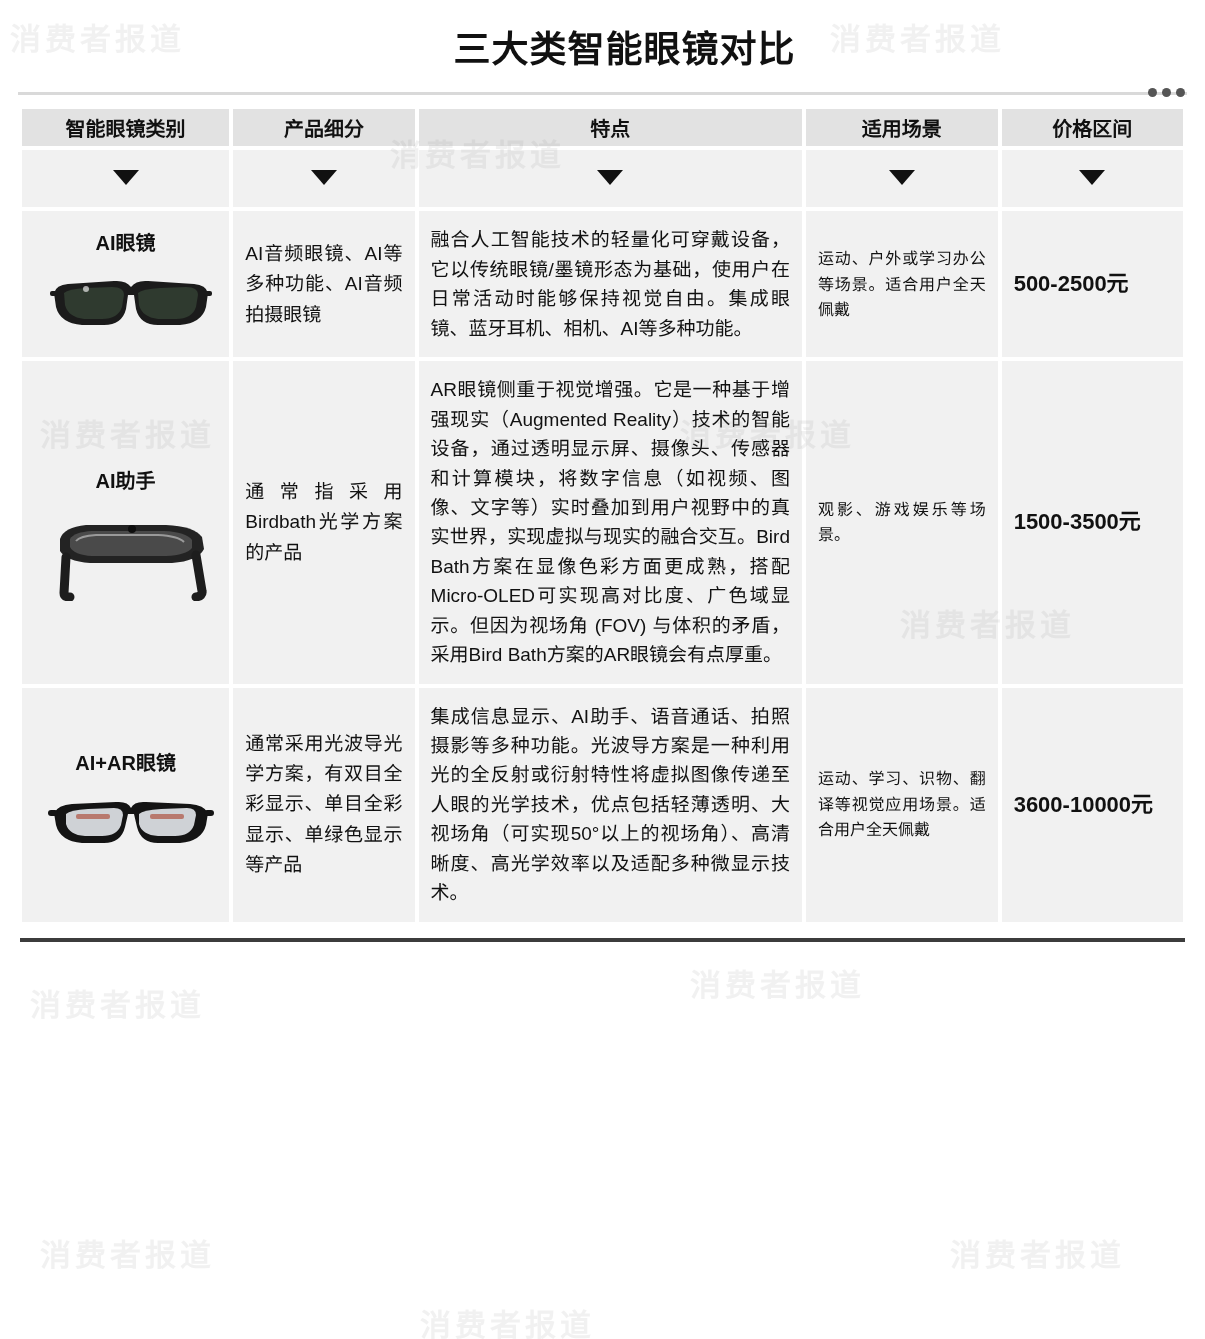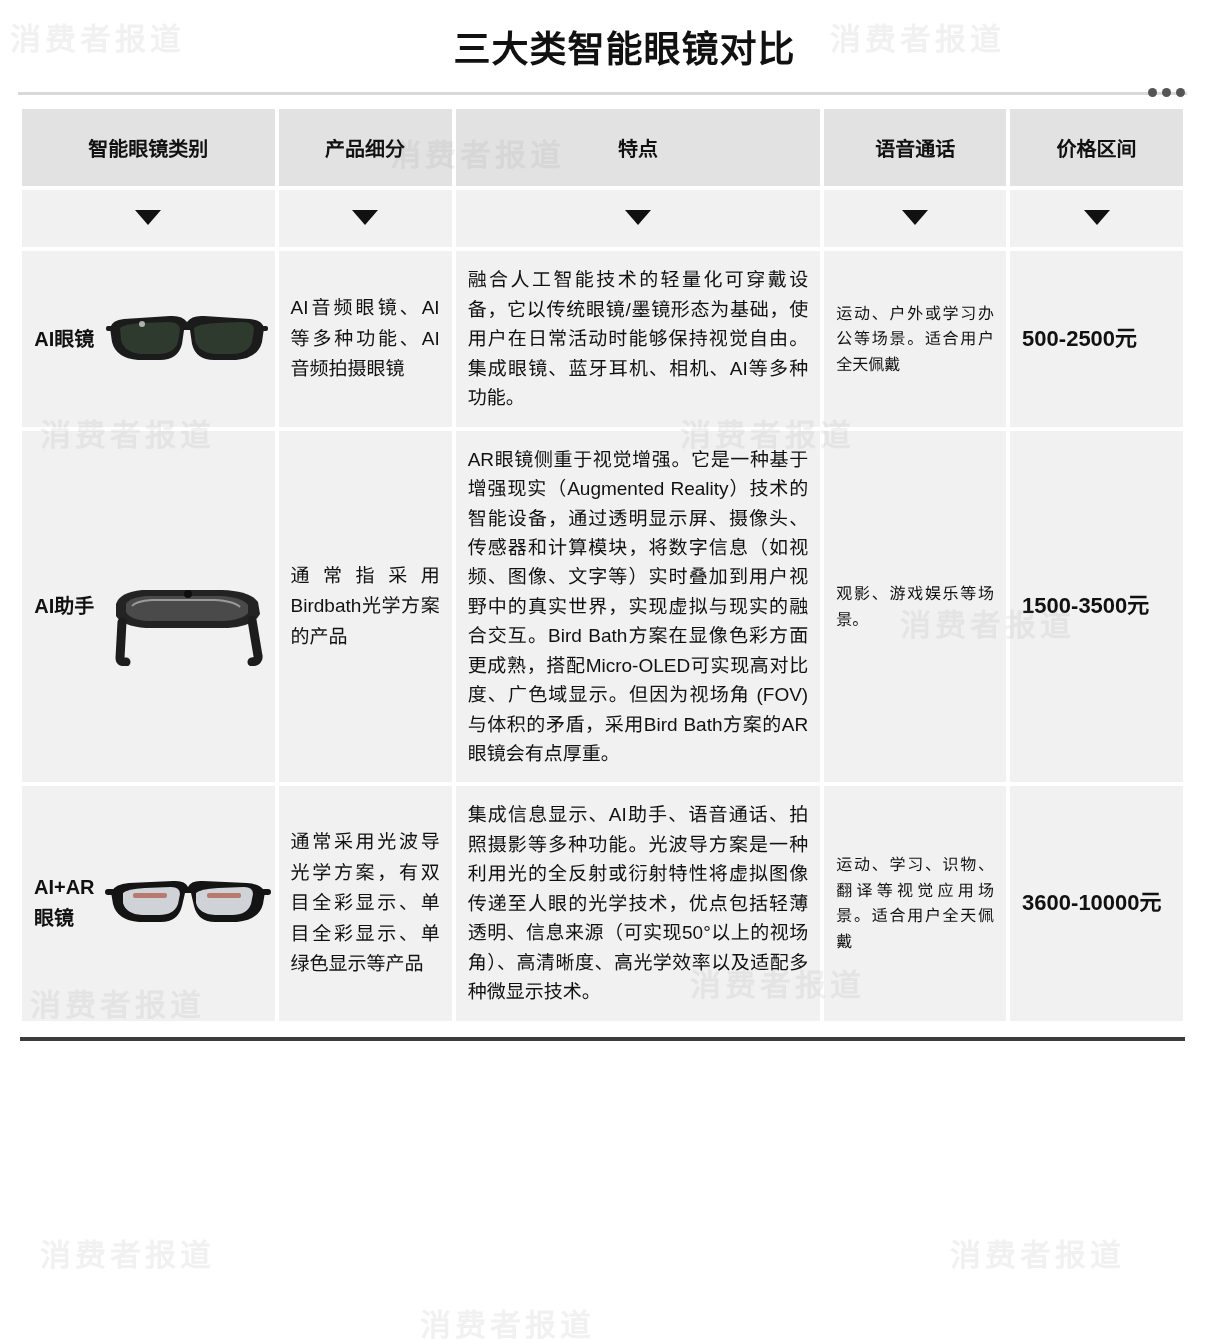--- a/index.html
+++ b/index.html
@@ -80,21 +80,21 @@
     width: 100%;
     border-collapse: separate;
     border-spacing: 4px;
     margin-top: 10px;
   }
   table.cmp th {
     background: #e2e2e2;
     font-size: 20px;
     font-weight: 700;
     color: #111;
-    padding: 24px 4px;
+    padding: 4px 4px;
     text-align: center;
     vertical-align: middle;
   }
   table.cmp td {
     background: #f1f1f1;
     vertical-align: middle;
     padding: 14px 12px;
     font-size: 19px;
     line-height: 1.55;
     color: #111;
@@ -117,21 +117,21 @@
     display: inline-block;
     width: 0; height: 0;
     border-left: 13px solid transparent;
     border-right: 13px solid transparent;
     border-top: 15px solid #111;
   }
 
   
   .cat-cell {
     display: flex;
-    flex-direction: row;
+    flex-direction: column;
     align-items: center;
     justify-content: center;
     gap: 8px;
   }
   .cat-name {
     font-size: 20px;
     font-weight: 700;
   }
   .glasses {
     width: 160px;
@@ -202,21 +202,21 @@
         <i></i>
       </div>
   </div>
 
   <table class="cmp">
     <thead>
       <tr>
         <th class="col-cat">智能眼镜类别</th>
         <th class="col-sub">产品细分</th>
         <th class="col-feat">特点</th>
-        <th class="col-scene">语音通话</th>
+        <th class="col-scene">适用场景</th>
         <th class="col-price">价格区间</th>
       </tr>
       <tr class="arrow-row">
         <td><span class="arrow"></span></td>
         <td><span class="arrow"></span></td>
         <td><span class="arrow"></span></td>
         <td><span class="arrow"></span></td>
         <td><span class="arrow"></span></td>
       </tr>
     </thead>
@@ -295,21 +295,21 @@
                 <rect x="104" y="27" width="34" height="5" rx="2" fill="#b46a5c" opacity="0.85"></rect>
                 <rect x="2" y="23" width="10" height="6" rx="3" fill="#141414"></rect>
                 <rect x="158" y="23" width="10" height="6" rx="3" fill="#141414"></rect>
               </svg>
             </div>
           </div>
         </td>
         <td class="col-sub">
           <div class="sub">通常采用光波导光学方案，有双目全彩显示、单目全彩显示、单绿色显示等产品</div>
         </td>
-        <td class="col-feat cell-just">集成信息显示、AI助手、语音通话、拍照摄影等多种功能。光波导方案是一种利用光的全反射或衍射特性将虚拟图像传递至人眼的光学技术，优点包括轻薄透明、信息来源（可实现50°以上的视场角）、高清晰度、高光学效率以及适配多种微显示技术。</td>
+        <td class="col-feat cell-just">集成信息显示、AI助手、语音通话、拍照摄影等多种功能。光波导方案是一种利用光的全反射或衍射特性将虚拟图像传递至人眼的光学技术，优点包括轻薄透明、大视场角（可实现50°以上的视场角）、高清晰度、高光学效率以及适配多种微显示技术。</td>
         <td class="col-scene">
           <div class="scene">运动、学习、识物、翻译等视觉应用场景。适合用户全天佩戴</div>
         </td>
         <td class="col-price">
           <div class="price">3600-10000元</div>
         </td>
       </tr>
 
     </tbody>
   </table>

